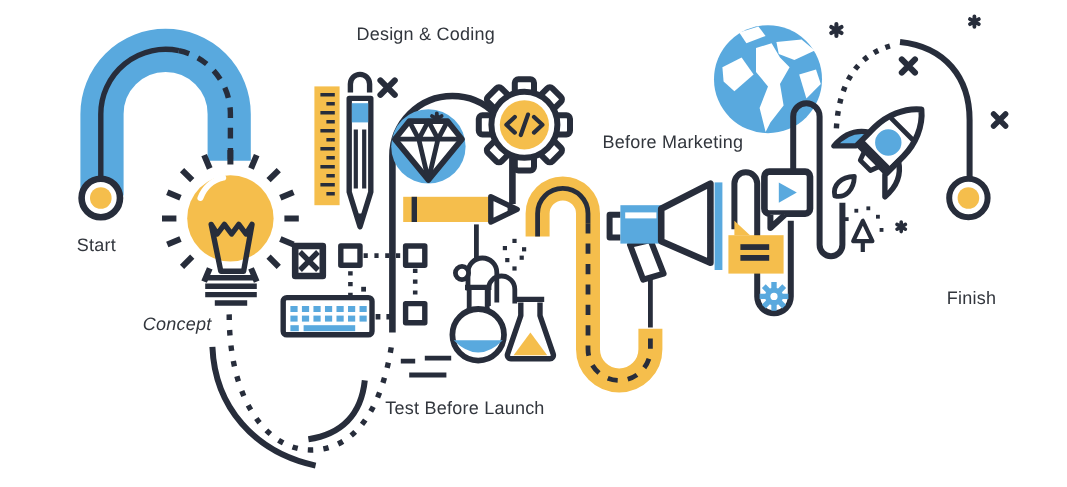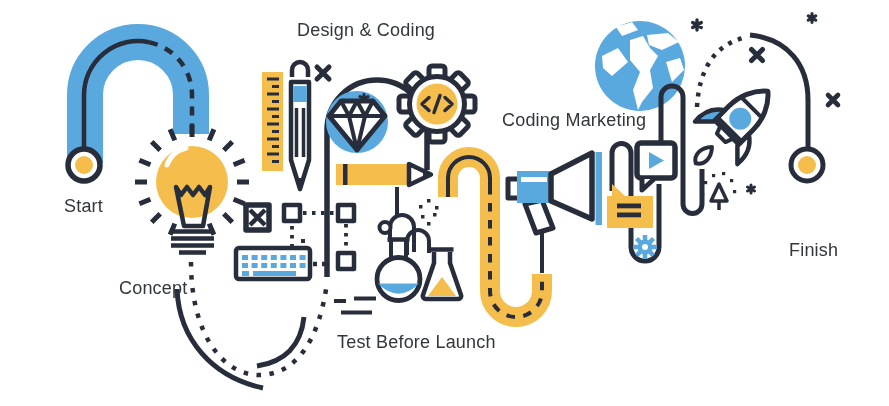--- a/index.html
+++ b/index.html
@@ -1,19 +1,19 @@
 <!DOCTYPE html>
 <html style="--blue: #59A9DE; --yellow: #F5BE4C; --ink: #272D3B; --text: #32363D;"><head>
 <meta charset="utf-8">
 <style>
   html,body{margin:0;padding:0;background:#fff;}
   .stage{position:relative;width:889px;height:406px;background:#fff;overflow:hidden;
          font-family:"Liberation Sans",sans-serif;}
   .stage svg{position:absolute;left:0;top:0;}
-  .lbl{position:absolute;font-size:18px;color:var(--text);letter-spacing:.2px;white-space:nowrap;}
+  .lbl{position:absolute;font-size:15px;color:var(--text);letter-spacing:.2px;white-space:nowrap;}
   
   .ink{stroke:var(--ink);fill:none;stroke-linejoin:round;}
   .w{fill:#fff;}
   .bluef{fill:var(--blue);}
   .yellowf{fill:var(--yellow);}
   .inkf{fill:var(--ink);stroke:none;}
   .sblue{stroke:var(--blue);fill:none;}
   .syellow{stroke:var(--yellow);fill:none;}
   .swhite{stroke:#fff;fill:none;stroke-linecap:round;}
 </style>
@@ -244,18 +244,18 @@
           <rect x="712" y="174" width="3.2" height="3.2"></rect>
       <rect x="722" y="172" width="3.2" height="3.2"></rect>
           <rect x="730" y="179" width="3.2" height="3.2"></rect>
       <rect x="701" y="193" width="3.2" height="3.2"></rect>
           <rect x="733" y="190" width="3.2" height="3.2"></rect>
     </g>
   </g>
 </svg>
 
 <div class="lbl" style="left:64px;top:196px;">Start</div>
-<div class="lbl" style="left:119px;top:278px;">Concept</div>
+<div class="lbl" style="left:119px;top:262px;font-style:italic;">Concept</div>
 <div class="lbl" style="left:297px;top:20px;">Design &amp; Coding</div>
-<div class="lbl" style="left:337px;top:332px;">Test Before Launch</div>
-<div class="lbl" style="left:502px;top:110px;">Coding Marketing</div>
+<div class="lbl" style="left:321px;top:332px;">Test Before Launch</div>
+<div class="lbl" style="left:502px;top:110px;">Before Marketing</div>
 <div class="lbl" style="left:789px;top:196px;margin-top:44px;">Finish</div>
 </div>
 
 </body></html>

